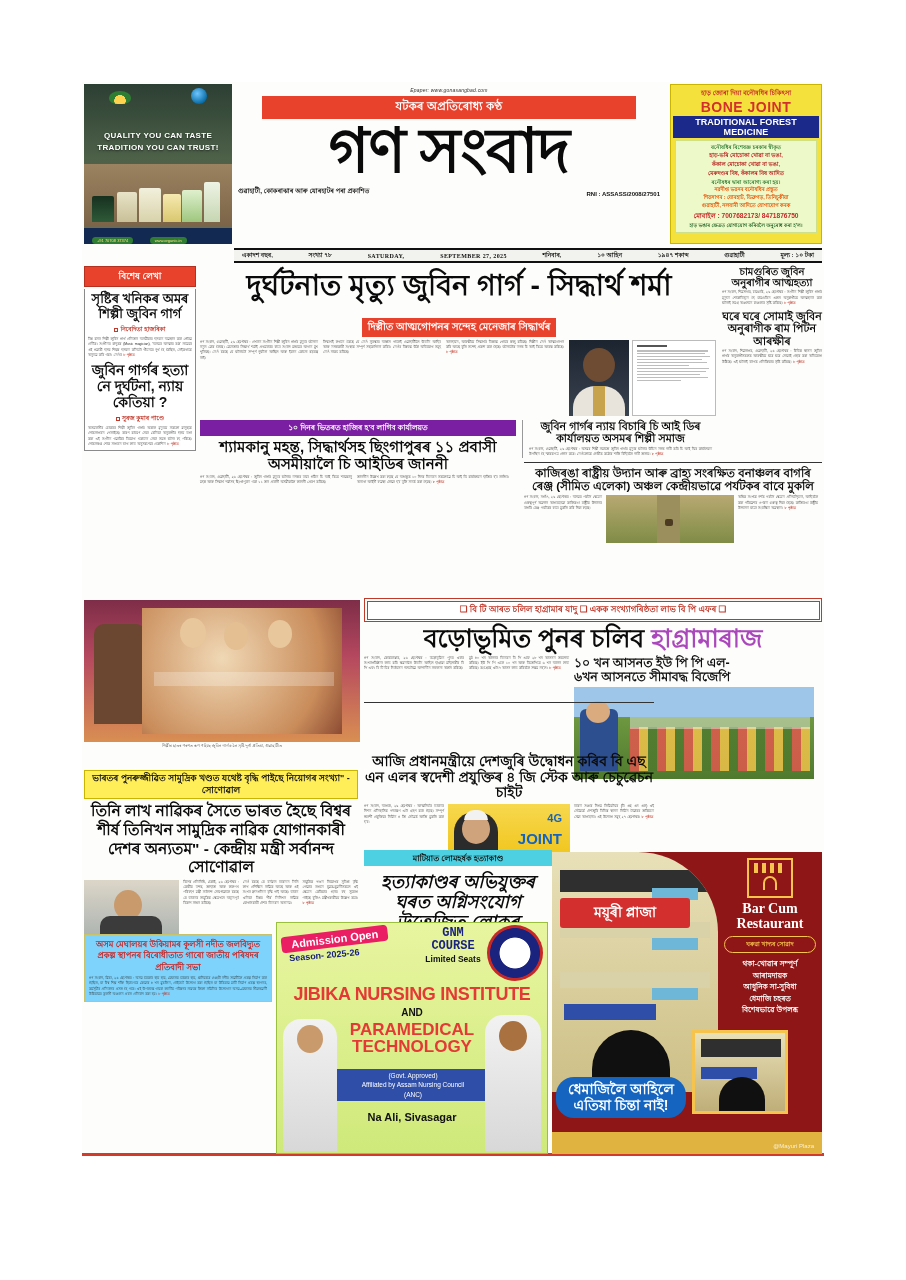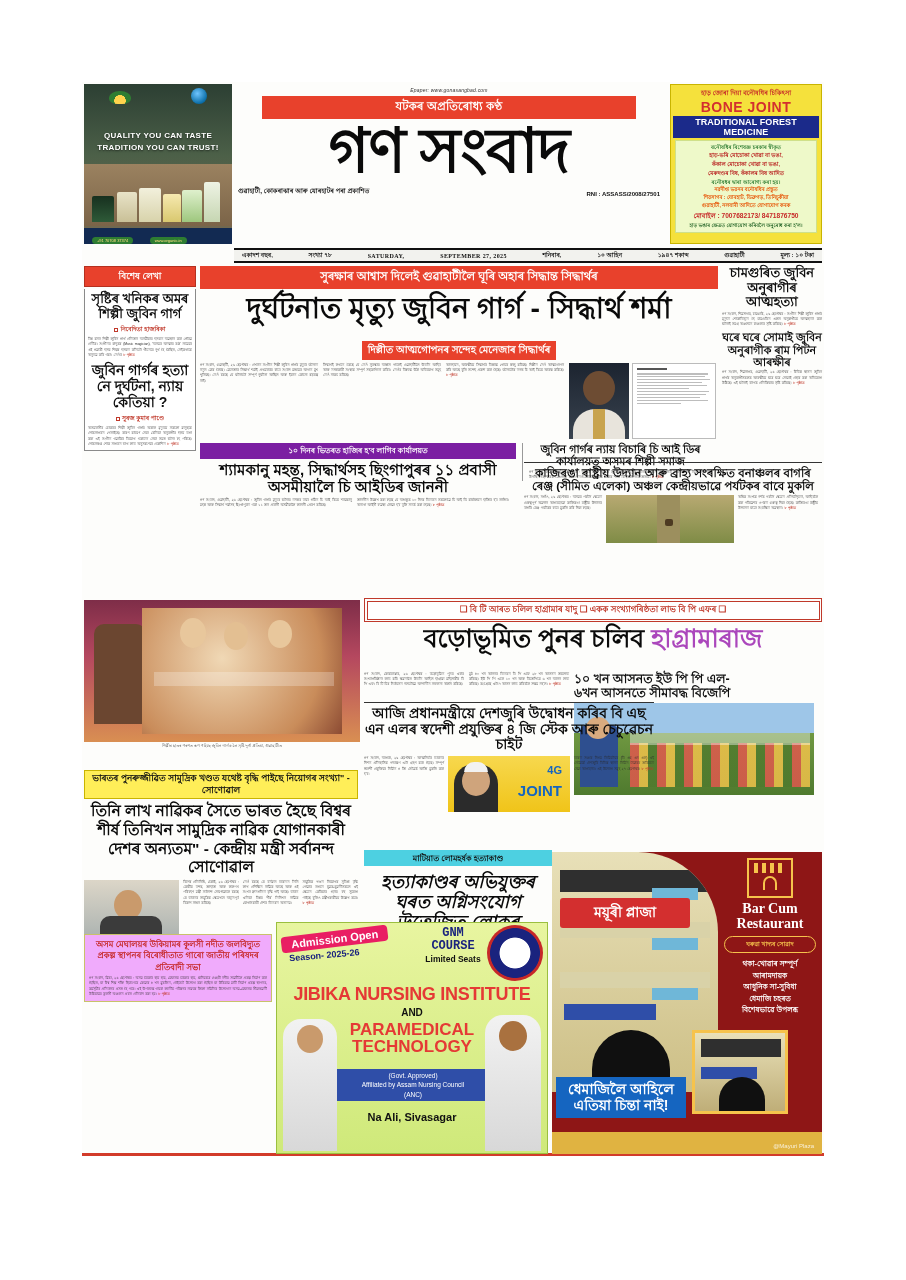--- a/index.html
+++ b/index.html
@@ -91,21 +91,21 @@
      font-size:10px; padding:1px 6px; }
   .portrait { width:120px; height:78px; background:linear-gradient(#1c2430,#39434f);
      position:relative; overflow:hidden; }
   .doc { width:92px; height:78px; background:#fff; border:1px solid #bbb; padding:4px;
      overflow:hidden; }
   .doc .line { height:1.2px; background:#bdbdbd; margin-bottom:1.8px; }
   .doc .h { height:2.4px; background:#555; width:40%; margin-bottom:3px; }
 
   .purpleban { background:#7b1fa2; color:#fff; text-align:center; font-weight:bold;
      font-size:7.6px; padding:1.5px 0; }
-  .hl2 { font-size:15px; font-weight:bold; text-align:center; line-height:1.12; color:#0a0a0a;}
+  .hl2 { font-size:15px; font-weight:bold; text-align:center; line-height:1.12; color:#0a0a0a;margin-top:48px;}
   .hl3 { font-size:11px; font-weight:bold; text-align:center; line-height:1.14; color:#0a0a0a;}
 
   
   .redout { border:1px solid #c0392b; padding:1.5px; }
   .redban2 { background:#fff; color:#c0392b; border:1px solid #c0392b; text-align:center;
      font-weight:bold; font-size:8.6px; padding:1.5px 0; }
   .bodohl { font-size:25px; font-weight:bold; text-align:center; line-height:1.1; color:#0a0a0a;}
   .bodohl .mag { color:#ab47bc; }
 
   
@@ -134,21 +134,21 @@
   .mtag { background:#d32f2f; color:#fff; font-weight:bold; font-size:14px;
      text-align:center; padding:3px 5px; border-radius:3px; }
   .barc { color:#fff; font-weight:bold; font-size:14px; text-align:center;
      line-height:1.08; font-family:"Liberation Serif", serif;}
   .pill { border:1px solid #f6c34c; border-radius:10px; color:#f6c34c; font-size:6px;
      text-align:center; padding:2px 4px; font-weight:bold; }
   .mtext { color:#fff; font-size:7.4px; text-align:center; line-height:1.55; font-weight:bold;}
   .blueb { background:#1565c0; color:#fff; font-weight:bold; font-size:14px;
      text-align:center; line-height:1.18; padding:4px 2px;}
 
-  .ylbox { background:#f0abfc; border:1px solid #c8c26a; padding:4px; }
+  .ylbox { background:#7dd3fc; border:1px solid #c8c26a; padding:4px; }
   .ylhead { color:#c62828; font-weight:bold; font-size:8.4px; text-align:center; line-height:1.35;}
   .ylhl { font-size:14.5px; font-weight:bold; text-align:center; line-height:1.18; color:#0a0a0a;}
 
   .cap { font-size:4px; text-align:center; color:#333; padding:1px 2px; }
   .flex { display:flex; }
 </style>
 </head>
 <body>
 
 <div class="page">
@@ -235,21 +235,20 @@
         <span class="sq"></span><span>সুৰজ কুমাৰ পাণ্ডে</span>
       </div>
       <div class="bodytext">
         <span>অসমবাসীৰ চোকৰৰ শিল্পী জুবিন গাৰ্গৰ অকাল মৃত্যুয়ে সকলো মানুহকে শোকসাগৰত পেলাইছে। কাৰণ কাৰণে সেয়া কেতিয়া অনুৰাগীৰ হৃদয় ভগা কৰা এই সংগীত গৱাকিৰ বিয়োগ থকাতো সেয়া সমস্ত ঘটনা হৈ পৰিছে। শোকসন্তপ্ত শোক সাগৰত ভাগ লাভ অনুসৰণেৰে প্ৰকাশিত</span>
         <span class="pg">৮ পৃষ্ঠাত</span>
       </div>
     </div>
   </div>
 
   <div class="center">
-    <div class="topban">সুৰক্ষাৰ আশ্বাস দিলেই গুৱাহাটীলৈ ঘূৰি অহাৰ সিদ্ধান্ত সিদ্ধাৰ্থৰ</div>
     <div class="mainhl">দুৰ্ঘটনাত মৃত্যু জুবিন গাৰ্গ - সিদ্ধাৰ্থ শৰ্মা</div>
     <div style="text-align:center;margin-bottom:3px;">
       <span class="subban">দিল্লীত আত্মগোপনৰ সন্দেহ মেনেজাৰ সিদ্ধাৰ্থৰ</span>
     </div>
     <div class="flex" style="gap:5px;align-items:flex-start;">
       <div style="width:118px;" class="bodytext">
         <span>গণ সংবাদ, গুৱাহাটী, ২৬ ছেপ্টেম্বৰ : প্ৰখ্যাত সংগীত শিল্পী জুবিন গাৰ্গৰ মৃত্যুৰ ঘটনাত নতুন মোৰ লৈছে। মেনেজাৰ সিদ্ধাৰ্থ শৰ্মাই প্ৰথমবাৰৰ বাবে সংবাদ মাধ্যমৰ আগত মুখ খুলিছে। তেওঁ কৈছে যে ঘটনাটো সম্পূৰ্ণ দুৰ্ঘটনা আছিল আৰু ইয়াত কোনো ষড়যন্ত্ৰ নাই।</span>
       </div>
       <div style="width:118px;" class="bodytext">
         <span>সিদ্ধাৰ্থই লগতে কৈছে যে তেওঁ সুৰক্ষাৰ আশ্বাস পালেই গুৱাহাটীলৈ উভতি আহিব আৰু তদন্তকাৰী সংস্থাক সম্পূৰ্ণ সহযোগিতা কৰিব। তেওঁৰ বিৰুদ্ধে উঠা অভিযোগ সমূহ তেওঁ নাকচ কৰিছে।</span>
@@ -299,21 +298,21 @@
         <div class="hl3">জুবিন গাৰ্গৰ ন্যায় বিচাৰি চি আই ডিৰ কাৰ্যালয়ত অসমৰ শিল্পী সমাজ</div>
         <div class="bodytext" style="margin-top:2px;">
           <span>গণ সংবাদ, গুৱাহাটী, ২৬ ছেপ্টেম্বৰ : অসমৰ শিল্পী সমাজে জুবিন গাৰ্গৰ মৃত্যুৰ ঘটনাৰ উচিত তদন্ত দাবী কৰি চি আই ডিৰ কাৰ্যালয়ত উপস্থিত হৈ স্মাৰকপত্ৰ প্ৰদান কৰে। তেওঁলোকে দোষীক কঠোৰ শাস্তি বিহিবলৈ দাবী জনায়।</span>
           <span class="pg">৮ পৃষ্ঠাত</span>
         </div>
       </div>
     </div>
   </div>
 
   <div class="colR">
-    <div class="hl" style="font-size:13px;">চামগুৰিত জুবিন অনুৰাগীৰ আত্মহত্যা</div>
+    <div class="hl" style="font-size:10px;">চামগুৰিত জুবিন অনুৰাগীৰ আত্মহত্যা</div>
     <div class="bodytext" style="margin-top:2px;">
       গণ সংবাদ, শিৱসাগৰ, চামগুৰি, ২৬ ছেপ্টেম্বৰ : সংগীত শিল্পী জুবিন গাৰ্গৰ মৃত্যুত শোকাভিভূত হৈ চামগুৰিত এজন অনুৰাগীয়ে আত্মহত্যা কৰা ঘটনাই সমগ্ৰ অঞ্চলতে চাঞ্চল্যৰ সৃষ্টি কৰিছে।
       <span class="pg">৮ পৃষ্ঠাত</span>
     </div>
     <div class="hl" style="font-size:11px;margin-top:4px;">ঘৰে ঘৰে সোমাই জুবিন অনুৰাগীক ৰাম পিটন আৰক্ষীৰ</div>
     <div class="bodytext" style="margin-top:2px;">
       গণ সংবাদ, শিৱসাগৰ, গুৱাহাটী, ২৬ ছেপ্টেম্বৰ : বিভিন্ন স্থানত জুবিন গাৰ্গৰ অনুৰাগীসকলক আৰক্ষীয়ে ঘৰে ঘৰে সোমাই প্ৰহাৰ কৰা অভিযোগ উঠিছে। এই ঘটনাই ব্যাপক প্ৰতিক্ৰিয়াৰ সৃষ্টি কৰিছে।
       <span class="pg">৮ পৃষ্ঠাত</span>
     </div>
   </div>
@@ -345,21 +344,21 @@
     <div class="cap">শিল্পীৰ হাতৰ পৰশত ৰূপ পাইছে জুবিন গাৰ্গক লৈ সৃষ্টি দুৰ্গা প্ৰতিমা, গুৱাহাটীত</div>
   </div>
 
   <div style="position:absolute;left:282px;top:516px;width:458px;">
     <div class="redout">
       <div class="redban2">❑ বি টি আৰত চলিল হাগ্ৰামাৰ যাদু ❑ একক সংখ্যাগৰিষ্ঠতা লাভ বি পি এফৰ ❑</div>
     </div>
     <div class="bodohl" style="margin-top:3px;">
       <span>বড়োভূমিত পুনৰ চলিব </span><span class="mag">হাগ্ৰামাৰাজ</span>
     </div>
-    <div class="flex" style="gap:5px;margin-top:19px;align-items:flex-start;">
+    <div class="flex" style="gap:5px;margin-top:3px;align-items:flex-start;">
       <div class="bodytext" style="width:100px;"><span>গণ সংবাদ, কোকৰাঝাৰ, ২৬ ছেপ্টেম্বৰ : বড়োভূমিত পুনৰ এবাৰ সংখ্যাগৰিষ্ঠতা লাভ কৰি ক্ষমতালৈ উভতি আহিল হাগ্ৰামা মহিলাৰীৰ বি পি এফ। বি টি চিৰ নিৰ্বাচনত দলটোৱে আশাতীত সফলতা অৰ্জন কৰিছে।</span></div>
       <div class="bodytext" style="width:100px;">
         <span>মুঠ ৪০ খন আসনৰ ভিতৰত বি পি এফে ২৮ খন আসনত জয়লাভ কৰিছে। ইউ পি পি এলে ১০ খন আৰু বিজেপিয়ে ৬ খন আসন লাভ কৰিছে। কংগ্ৰেছে এটাও আসন লাভ কৰিবলৈ সক্ষম নহ'ল।</span>
         <span class="pg">৮ পৃষ্ঠাত</span>
       </div>
       <div style="width:240px;">
         <div class="hl" style="font-size:12.5px;color:#111;text-align:left;white-space:pre-line;">১০ খন আসনত ইউ পি পি এল-
 ৬খন আসনতে সীমাবদ্ধ বিজেপি</div>
         <div class="photo" style="width:240px;height:92px;margin-top:3px;background:linear-gradient(#7fa64a,#4f7a2e);">
           <div style="position:absolute;left:0;top:0;width:100%;height:30px;background:#9ec6e8;"></div>
@@ -439,21 +438,21 @@
       </div>
       <div class="barc" style="white-space:pre-line;">Bar Cum
 Restaurant</div>
       <div class="pill" style="margin-top:5px;">ঘৰুৱা খাদ্যৰ সোৱাদ</div>
       <div class="mtext" style="margin-top:5px;white-space:pre-line;">থকা-খোৱাৰ সম্পূৰ্ণ
 আৰামদায়ক
 আধুনিক সা-সুবিধা
 ধেমাজি চহৰত
 বিশেষভাৱে উপলব্ধ</div>
     </div>
-    <div class="blueb" style="position:absolute;left:4px;bottom:36px;width:130px;">ধেমাজিলৈ আহিলে এতিয়া চিন্তা নাই!</div>
+    <div class="blueb" style="position:absolute;left:4px;bottom:36px;width:130px;border-radius:18px;">ধেমাজিলৈ আহিলে এতিয়া চিন্তা নাই!</div>
     <div class="photo" style="position:absolute;left:140px;bottom:40px;width:96px;height:84px;border:3px solid #f6c34c;background:linear-gradient(#e8e0b8,#bfae78);">
       <div style="position:absolute;left:6px;top:6px;width:80px;height:18px;background:#2f2f2f;"></div>
       <div style="position:absolute;left:6px;top:34px;width:56px;height:12px;background:#2f4ea8;"></div>
       <div style="position:absolute;left:24px;bottom:0;width:46px;height:34px;background:#101010;border-radius:24px 24px 0 0;"></div>
     </div>
     <div style="position:absolute;left:0;bottom:0;width:100%;height:22px;background:#e0b341;"></div>
     <div style="position:absolute;right:8px;bottom:5px;font-size:6px;color:#fff;opacity:.8;">@Mayuri Plaza</div>
   </div>
 
   <div style="position:absolute;left:2px;top:852px;width:188px;" class="ylbox">

